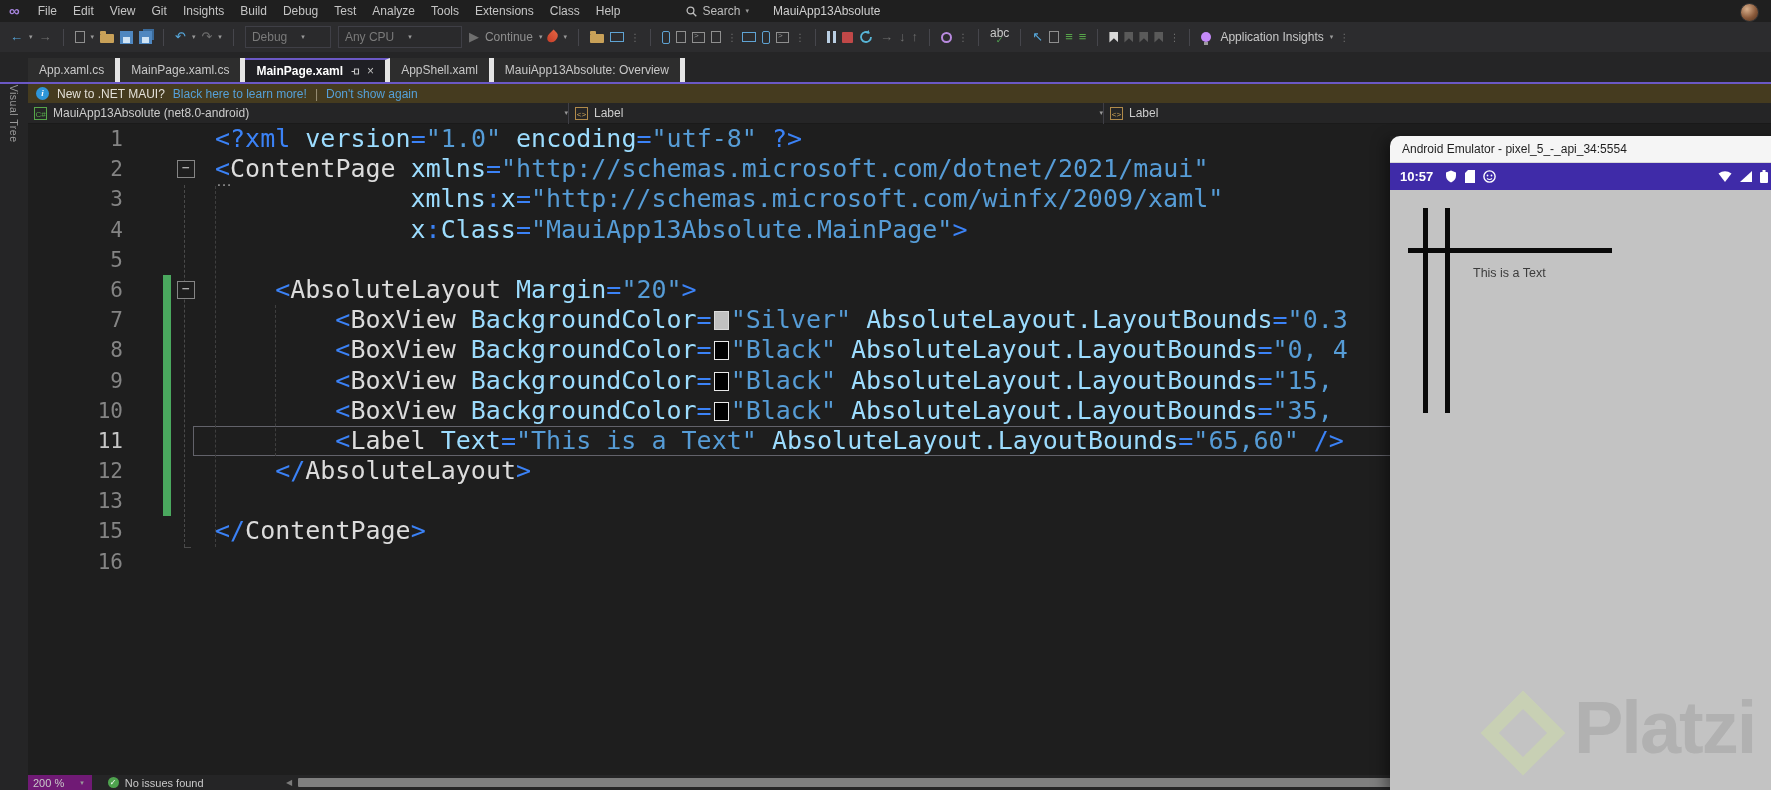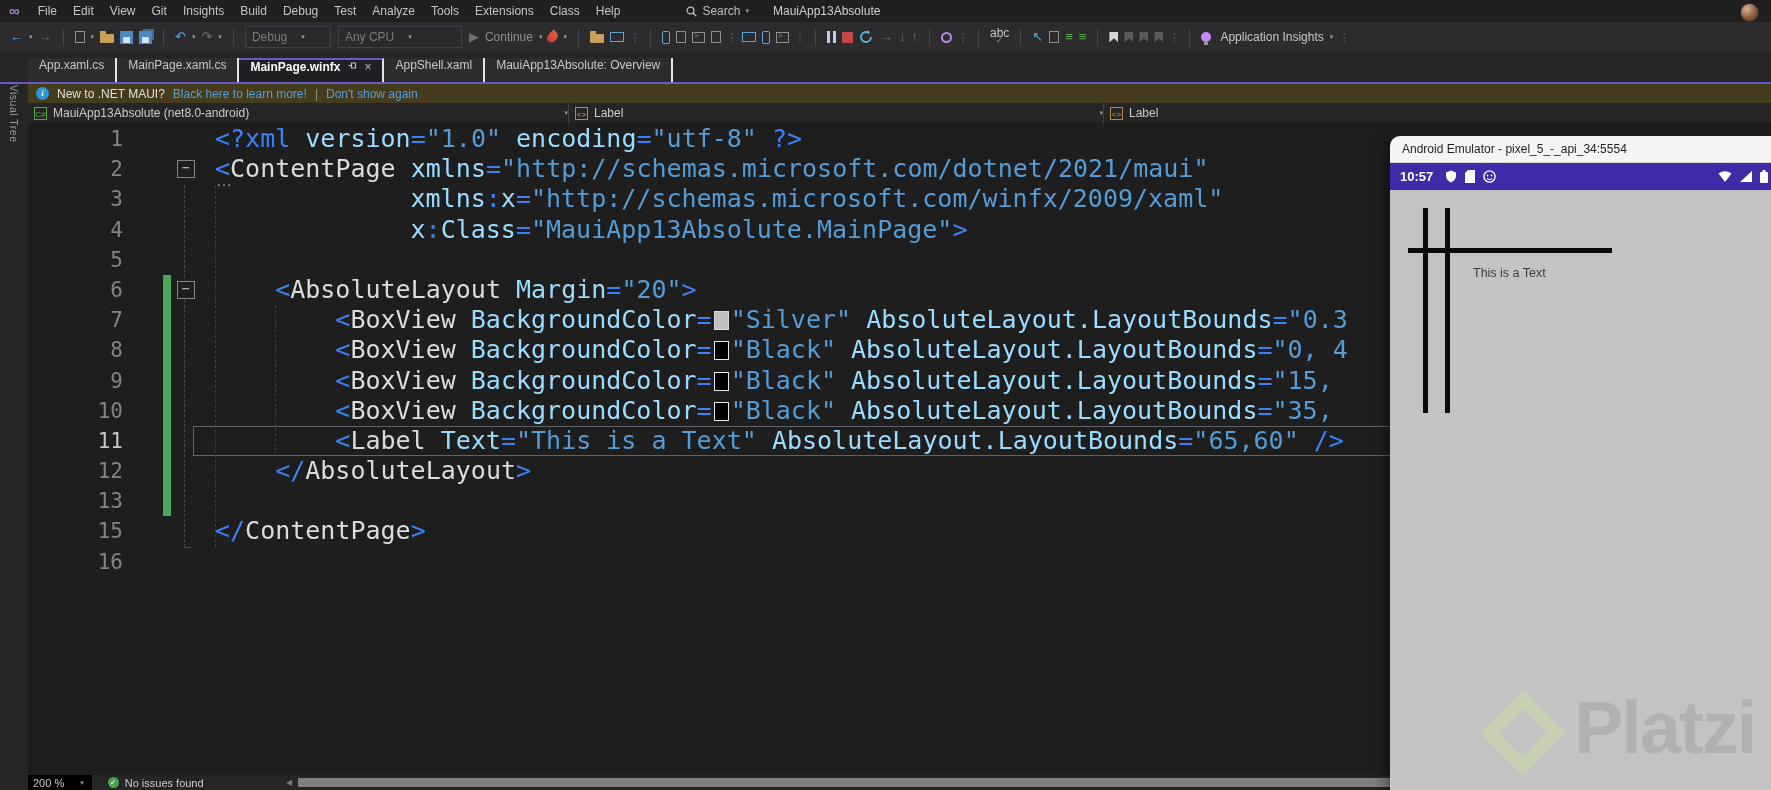--- a/index.html
+++ b/index.html
@@ -52,22 +52,22 @@
   .icon-bulb{width:10px;height:10px;border-radius:50%;background:#C58AF9;position:relative;}
   .icon-bulb::after{content:'';position:absolute;left:3px;top:10px;width:4px;height:3px;background:#9A9A9A;}
   .icon-abc{display:flex;flex-direction:column;align-items:center;line-height:7px;}
   .icon-abc .t{font-size:12px;color:#C8C8C8;} .icon-abc .c{font-size:9px;color:#53A853;}
   .icon-gauge{width:11px;height:11px;border-radius:50%;border:2px solid #B98AE0;box-sizing:border-box;}
 
   
   .tabstrip{position:absolute;left:0;top:52px;width:1771px;height:32px;background:#252526;z-index:5;}
   .tabstrip::after{content:'';position:absolute;left:0;bottom:0;width:1771px;height:2px;background:#6B58C5;}
   .tabs{position:absolute;left:28px;top:6px;display:flex;height:24px;}
-  .tab{display:flex;align-items:flex-start;padding:0 11px;font-size:12px;color:#C8C8C8;
-    background:#2D2D2D;border-right:2px solid #e5e5e5;gap:7px;}
+  .tab{display:flex;align-items:center;padding:0 11px;font-size:12px;color:#C8C8C8;
+    background:#2D2D2D;border-right:5px solid #e5e5e5;gap:7px;}
   .tab.active{background:#1F1F24;color:#FFF;font-weight:bold;border-top:2px solid #6B58C5;padding-top:0;}
   .tab .close{font-size:12px;color:#C0C0C0;font-weight:normal;}
 
   
   .leftcol{position:absolute;left:0;top:52px;width:28px;height:738px;background:#252526;z-index:4;}
   .side-tab{writing-mode:vertical-rl;font-size:10.5px;color:#9A9A9A;letter-spacing:.5px;
     margin:8px 0 0 8px;}
 
   
   .infobar{position:absolute;left:28px;top:84px;width:1743px;height:19px;background:#453B1F;
@@ -112,21 +112,21 @@
   .guide{position:absolute;border-left:1px dashed #4A4A4A;width:0;}
   .g-outline{left:156px;top:61px;height:362px;}
   .g-outline-tick{position:absolute;left:156px;top:423px;width:7px;height:1px;background:#4A4A4A;}
   .g-col0{left:187px;top:62px;height:361px;border-left-color:#3F3F3F;}
   .g-col4{left:247px;top:181px;height:151px;border-left-color:#3F3F3F;}
   .fold-dots{position:absolute;left:188px;top:48px;color:#9A9A9A;font-size:16px;letter-spacing:1px;}
 
   
   .statusbar{position:absolute;left:0;top:775px;width:1771px;height:15px;background:#252526;
     display:flex;align-items:center;font-size:11px;color:#C8C8C8;z-index:2;}
-  .zoom-cell{display:flex;align-items:center;gap:16px;background:#000000;height:15px;
+  .zoom-cell{display:flex;align-items:center;gap:16px;background:#701a75;height:15px;
     padding:0 8px 0 33px;}
   .check-circle{width:11px;height:11px;border-radius:50%;background:#4EA24E;color:#FFF;
     font-size:8px;line-height:11px;text-align:center;margin-left:16px;}
   .issues{margin-left:6px;}
   .hs-arrow{position:absolute;left:286px;top:3px;font-size:8px;color:#7A7A7A;}
   .hs-track{position:absolute;left:298px;top:3px;right:2px;height:9px;background:#7F7F7F;border-radius:1px;}
 
   
   .emu{position:absolute;left:1390px;top:136px;width:392px;height:654px;z-index:30;
     border-right:4px solid #141414;box-shadow:-4px 4px 14px rgba(0,0,0,.45);}
@@ -293,21 +293,21 @@
 
   <div class="tabstrip">
     <div class="tabs">
         <div class="tab">
           <span>App.xaml.cs</span>
         </div>
         <div class="tab">
           <span>MainPage.xaml.cs</span>
         </div>
         <div class="tab active">
-          <span>MainPage.winfx</span>
+          <span>MainPage.xaml</span>
           <svg width="10" height="10" viewBox="0 0 10 10">
             <path d="M1.5 5.5h3M4.5 2.5v6M4.5 3h4v5h-4" stroke="#C8C8C8" stroke-width="1.1" fill="none"></path>
           </svg>
           <span class="close">×</span>
         </div>
         <div class="tab">
           <span>AppShell.xaml</span>
         </div>
         <div class="tab">
           <span>MauiApp13Absolute: Overview</span>

